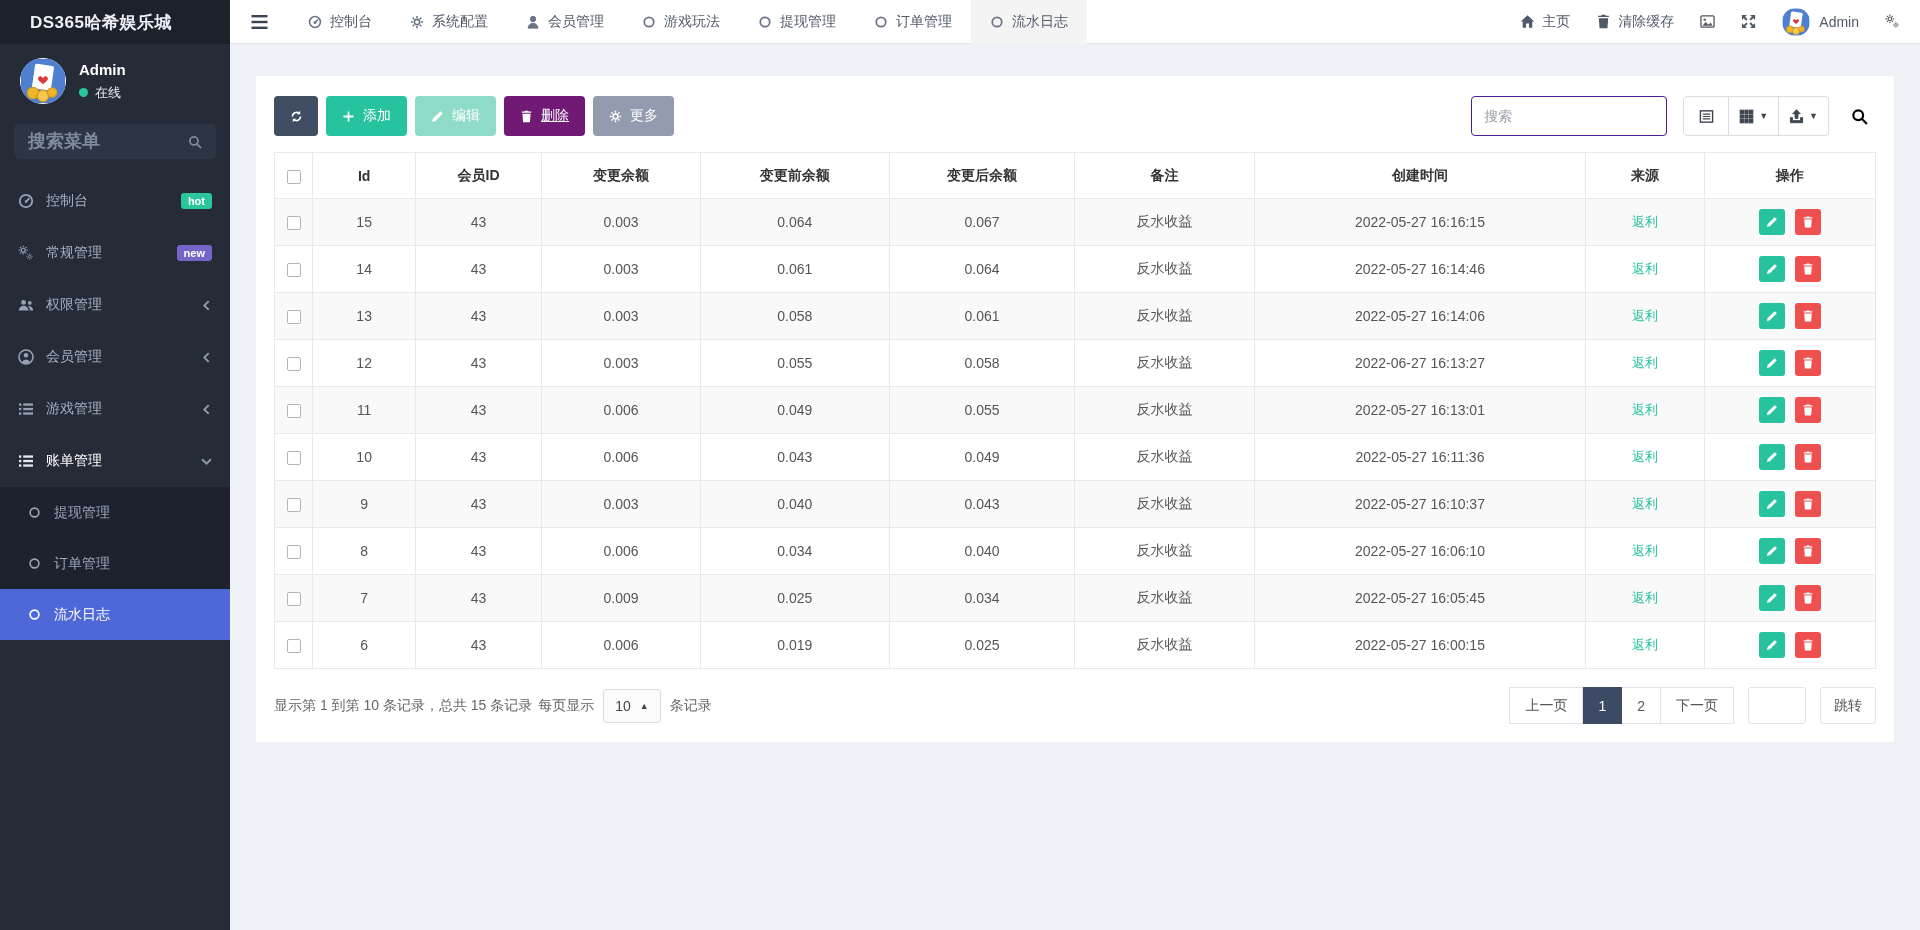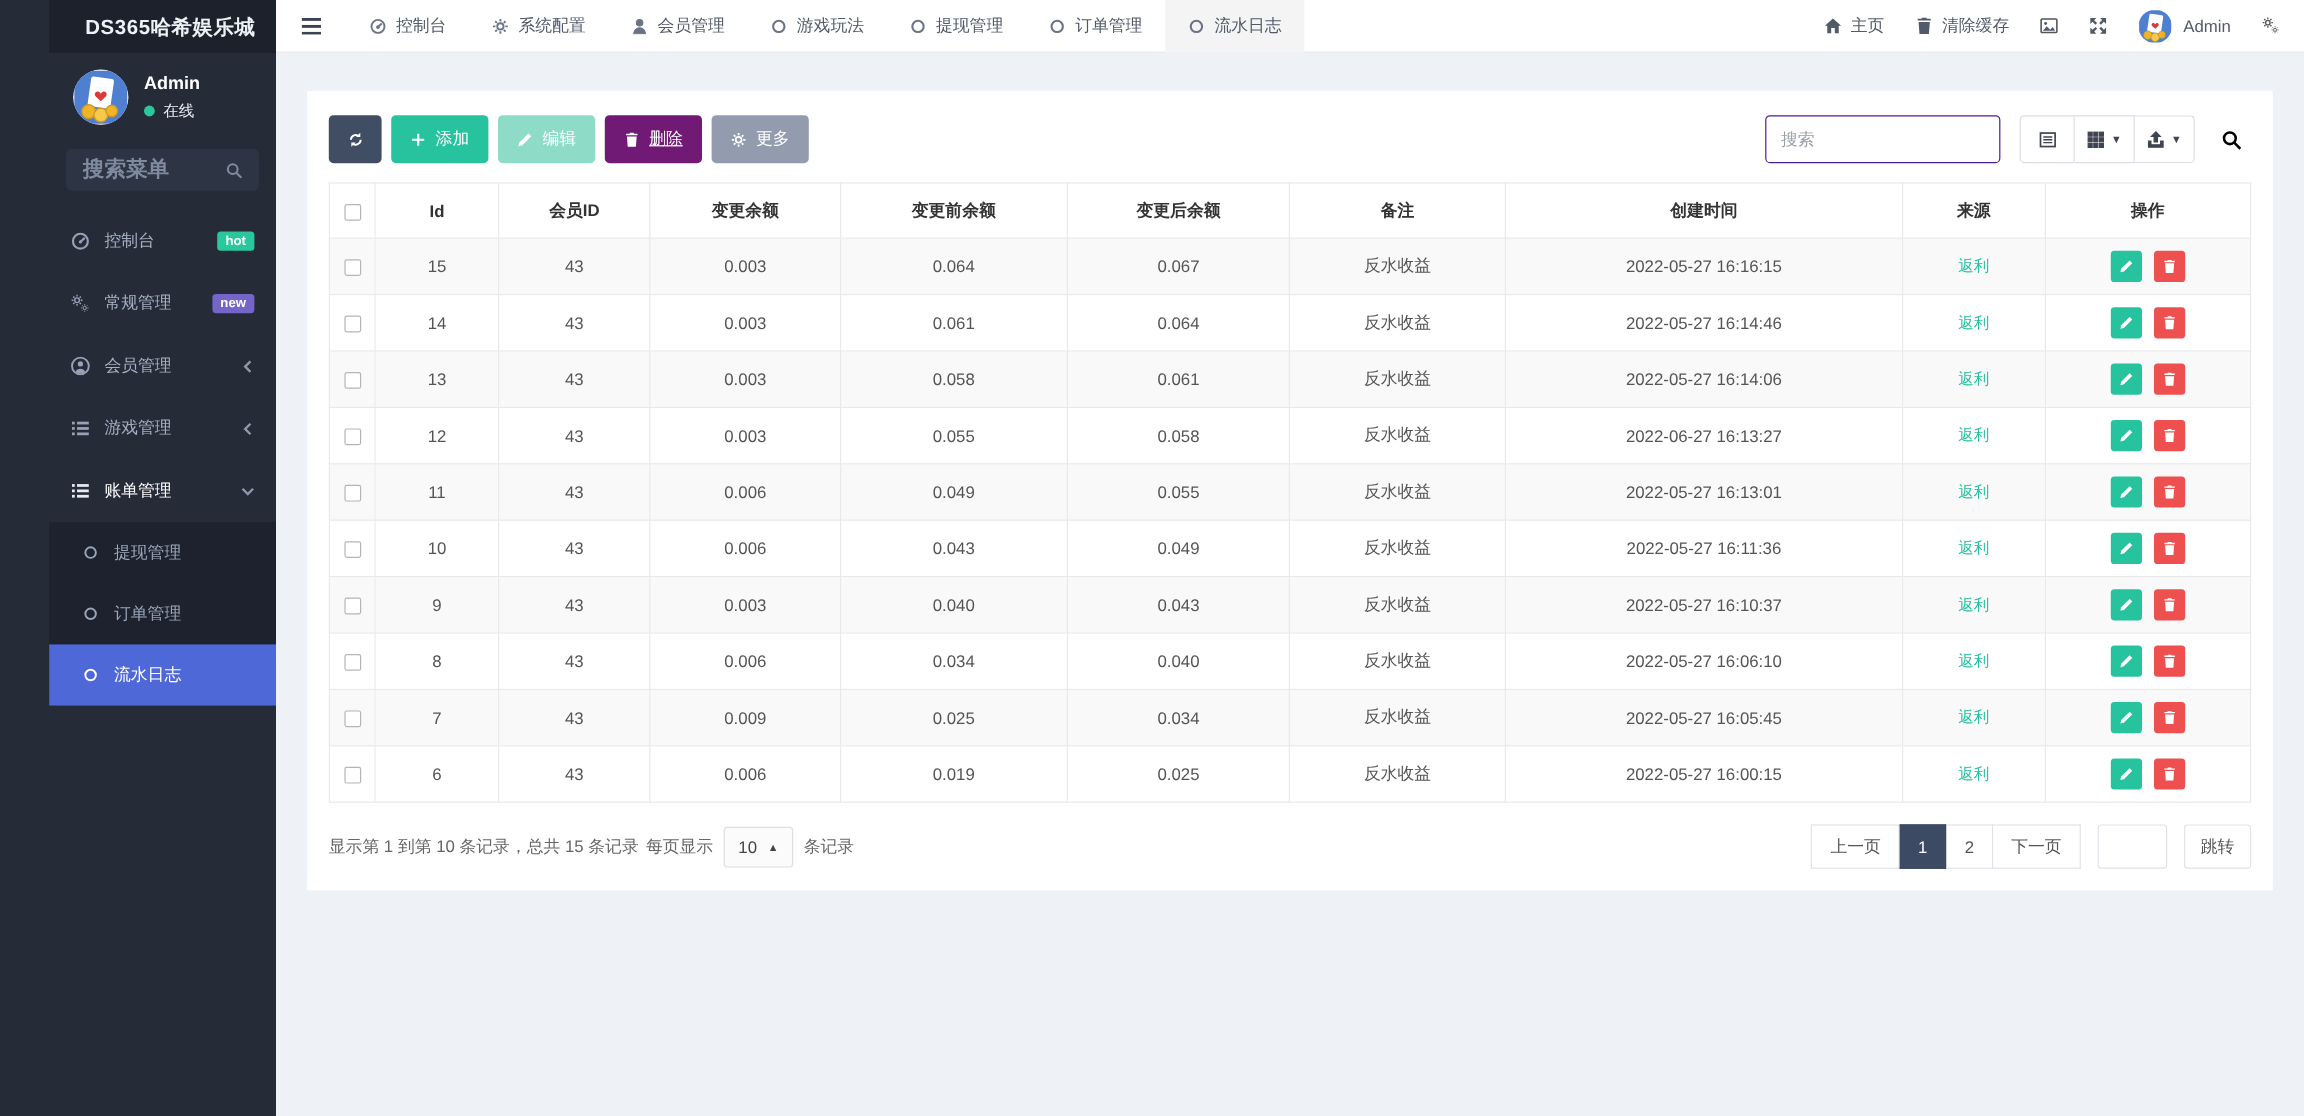--- a/index.html
+++ b/index.html
@@ -4,21 +4,21 @@
 <style>
   * { margin:0; padding:0; box-sizing:border-box; }
   html,body { width:1920px; height:930px; }
   body {
     font-family:"Liberation Sans","DejaVu Sans",sans-serif;
     display:flex; background:#eef1f6; overflow:hidden; color:#555;
   }
   svg { display:block; }
 
   
-  .sidebar { width:230px; flex-shrink:0; background:#252b37; display:flex; flex-direction:column;padding-left:41px; }
+  .sidebar { width:230px; flex-shrink:0; background:#252b37; display:flex; flex-direction:column; }
   .logo { height:44px; background:#1c212b; color:#eef2f6; font-size:17px; font-weight:bold;
           display:flex; align-items:center; padding-left:30px; letter-spacing:.5px; }
   .user-panel { display:flex; align-items:center; gap:13px; padding:14px 16px 10px 20px; }
   .user-avatar { width:46px; height:46px; border-radius:50%; overflow:hidden; background:#fff; }
   .user-avatar svg { width:46px; height:46px; }
   .user-name { color:#fff; font-weight:bold; font-size:15px; }
   .user-status { font-size:13px; color:#e8edf3; display:flex; align-items:center; gap:7px; margin-top:6px; }
   .status-dot { width:9px; height:9px; border-radius:50%; background:#2bc79c; }
   .menu-search { margin:10px 14px 16px; background:#2d3443; border-radius:5px; height:35px;
                  display:flex; align-items:center; padding:0 14px; }
@@ -285,20 +285,33 @@
           <svg>
             <use href="#i-gears"></use>
           </svg>
         </span>
       <span>常规管理</span>
       <span class="badge new">new</span>
     </div>
     <div class="nav-item">
       <span class="nico">
           <svg>
+            <use href="#i-users"></use>
+          </svg>
+        </span>
+      <span>权限管理</span>
+      <span class="chev">
+          <svg>
+            <use href="#i-chev-left"></use>
+          </svg>
+        </span>
+    </div>
+    <div class="nav-item">
+      <span class="nico">
+          <svg>
             <use href="#i-user-circle"></use>
           </svg>
         </span>
       <span>会员管理</span>
       <span class="chev">
           <svg>
             <use href="#i-chev-left"></use>
           </svg>
         </span>
     </div>

